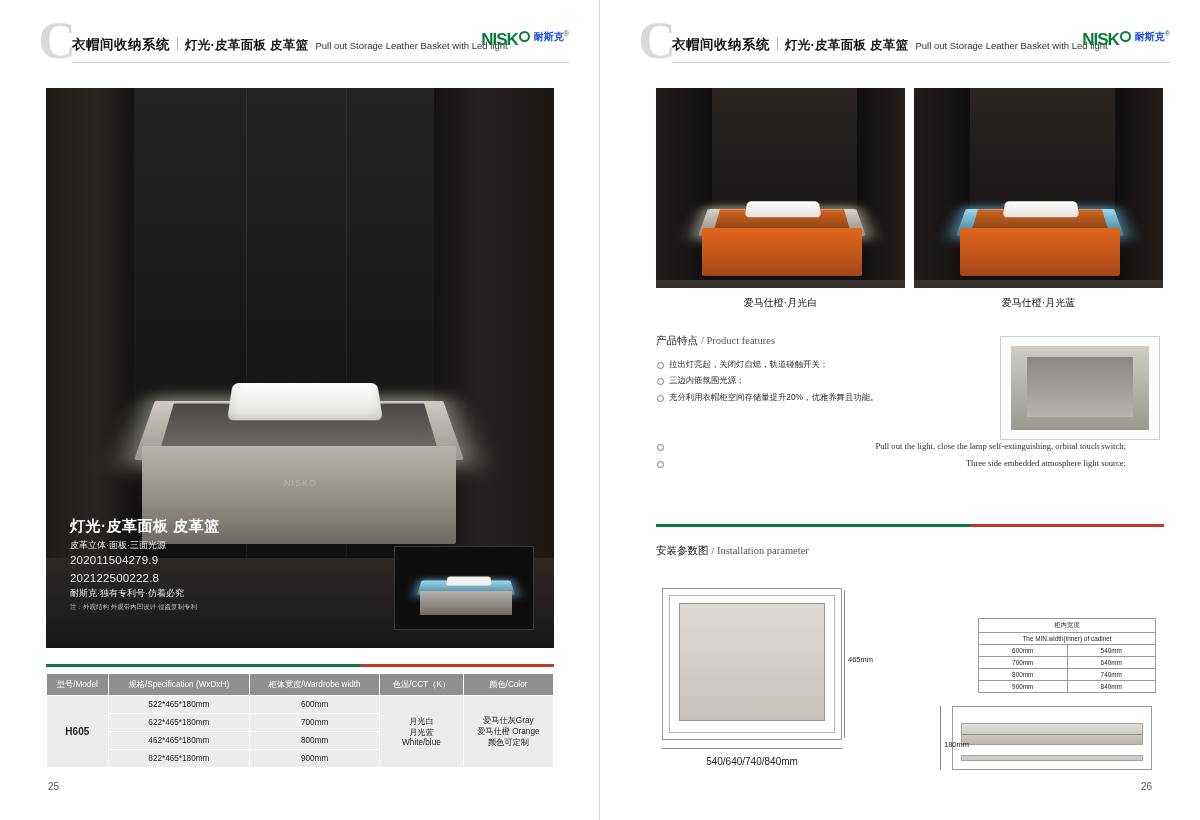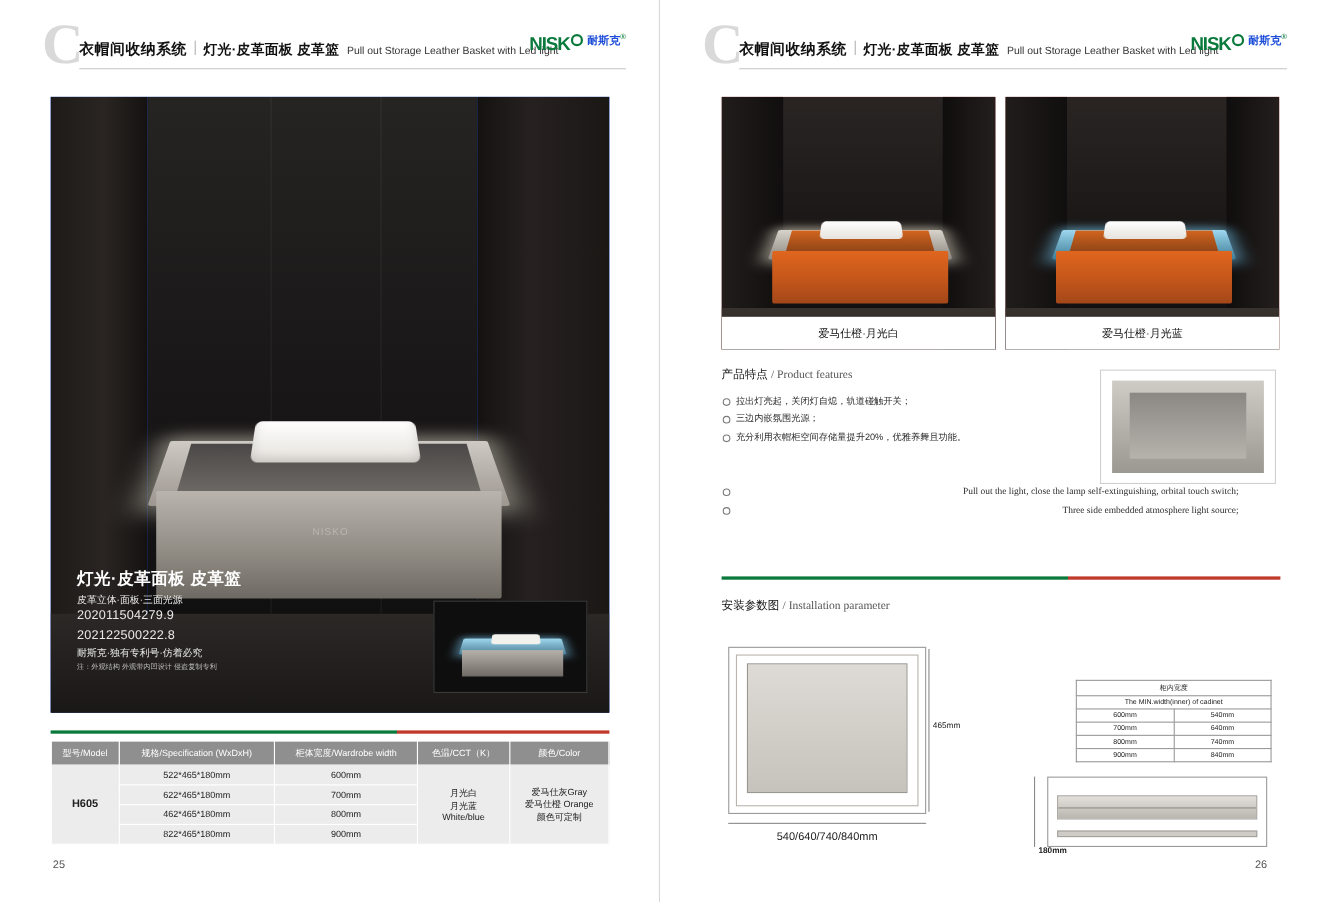--- a/index.html
+++ b/index.html
@@ -31,21 +31,21 @@
   .hdr .rule { position:absolute; left:42px; right:0; top:40px; height:1px; background:#c9c9c9; }
   .brand { position:absolute; right:0; top:8px; display:flex; align-items:flex-start; }
   .brand .bn { font-size:17px; font-weight:bold; color:#0a7a3c; letter-spacing:-1px; font-family:"Liberation Sans", sans-serif; }
   .brand .bo { display:inline-block; width:11px; height:11px; border:2.5px solid #0a7a3c; border-radius:50%; margin:0 1px; position:relative; top:1px; }
   .brand .bcn { font-size:10px; font-weight:bold; color:#1d4ed8; margin-left:3px; }
   .brand .reg { font-size:7px; color:#0a7a3c; vertical-align:super; }
 
   
   .hero {
     position:absolute; left:46px; top:88px; width:508px; height:560px;
-    background:#1d4ed8; overflow:hidden;
+    background:#0c4a6e; overflow:hidden;
   }
   .hero .wall-l { position:absolute; left:0; top:0; width:88px; height:100%;
     background:linear-gradient(90deg,#1d1a18 0%, #2a2522 55%, #141211 100%); }
   .hero .wall-r { position:absolute; right:0; top:0; width:120px; height:100%;
     background:linear-gradient(90deg,#141211 0%, #262120 40%, #1b1715 100%); }
   .hero .back { position:absolute; left:88px; right:120px; top:0; bottom:0;
     background:linear-gradient(180deg,#262323 0%, #191717 45%, #0e0d0d 100%); }
   .hero .floor { position:absolute; left:0; right:0; bottom:0; height:90px;
     background:linear-gradient(180deg,#2b2826 0%, #1a1817 100%); }
   .hero .panel-line { position:absolute; top:0; bottom:90px; width:1px; background:rgba(255,255,255,.06); }
@@ -168,21 +168,21 @@
 
   .mtbl { position:absolute; left:978px; top:618px; width:178px; border-collapse:collapse; font-size:6.4px; }
   .mtbl th { border:1px solid #9a9a9a; background:#fff; font-weight:normal; padding:2px; color:#222; }
   .mtbl td { border:1px solid #9a9a9a; padding:2px 3px; color:#222; text-align:center; }
 
   .dwg2 { position:absolute; left:952px; top:706px; width:200px; height:64px; border:1px solid #9a9a9a; background:#fff; }
   .dwg2 .band { position:absolute; left:8px; top:16px; right:8px; height:22px;
     background:linear-gradient(180deg,#e3e0db,#b9b6b0); border:1px solid #a5a29d; }
   .dwg2 .band:after { content:""; position:absolute; left:0; right:0; top:10px; height:1px; background:#8f8c87; }
   .dwg2 .base { position:absolute; left:8px; bottom:8px; right:8px; height:6px; background:#cfccc7; border:1px solid #a5a29d; }
-  .dim-180 { position:absolute; left:944px; top:768px; font-size:7.5px; color:#222;font-weight:bold; }
+  .dim-180 { position:absolute; left:944px; top:740px; font-size:7.5px; color:#222; }
   .vline2 { position:absolute; left:940px; top:706px; width:1px; height:64px; background:#8a8a8a; }
 </style>
 </head>
 <body>
 
 <div class="spread">
 
   <div class="page left">
 
     <div class="hdr">

